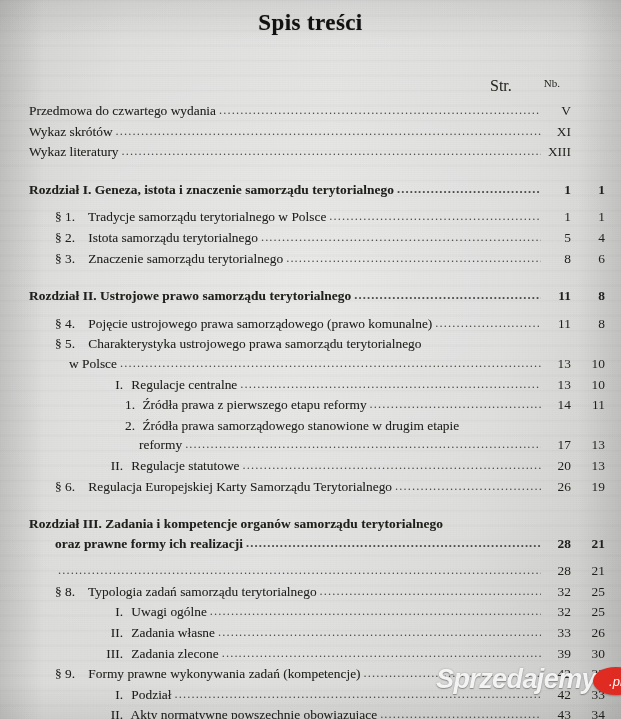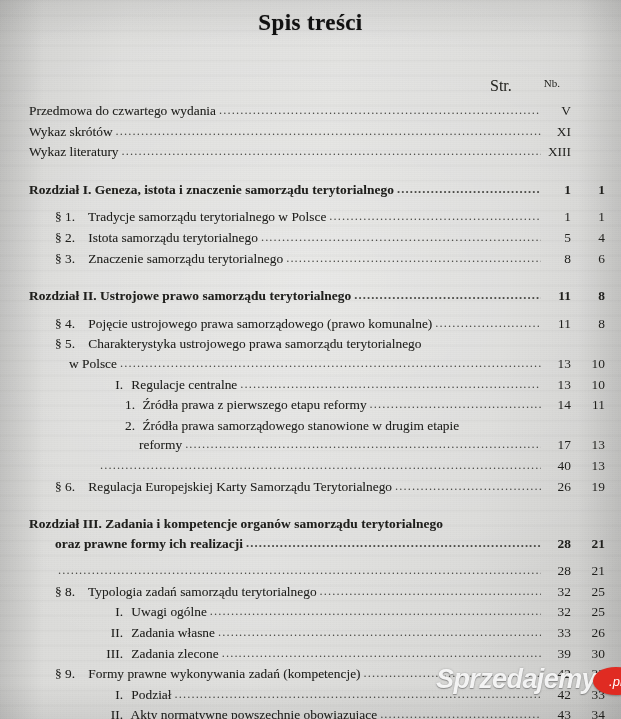--- a/index.html
+++ b/index.html
@@ -316,22 +316,23 @@
           <span class="pg"></span>
           <span class="nb"></span>
         </div>
         <div class="row lv-cont-num cont">
           <span class="label">reformy</span>
           <span class="leader"></span>
           <span class="pg">17</span>
           <span class="nb">13</span>
         </div>
         <div class="row lv-rom">
-          <span class="leader"></span>
-          <span class="pg">40</span>
+          <span class="label"><span class="rom-mark">II.</span> Regulacje statutowe</span>
+          <span class="leader"></span>
+          <span class="pg">20</span>
           <span class="nb">13</span>
         </div>
         <div class="row lv-para">
           <span class="label"><span class="par-mark">§ 6.</span> Regulacja Europejskiej Karty Samorządu Terytorialnego</span>
           <span class="leader"></span>
           <span class="pg">26</span>
           <span class="nb">19</span>
         </div>
         <div style="height: 17px;"></div>
         <div class="row lv-top bold nolead">

